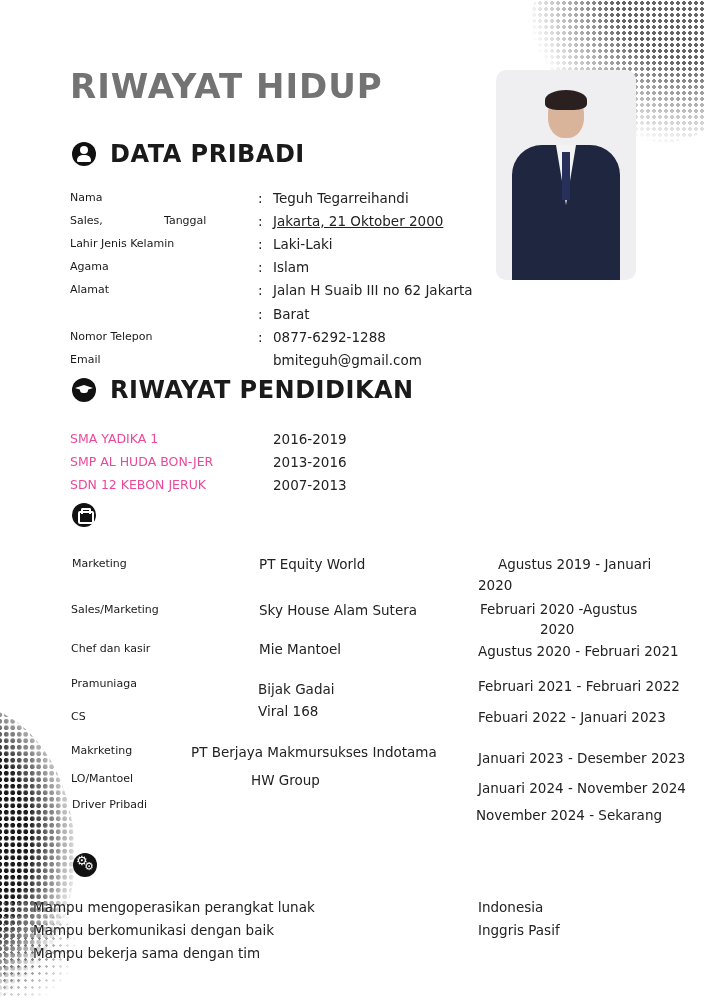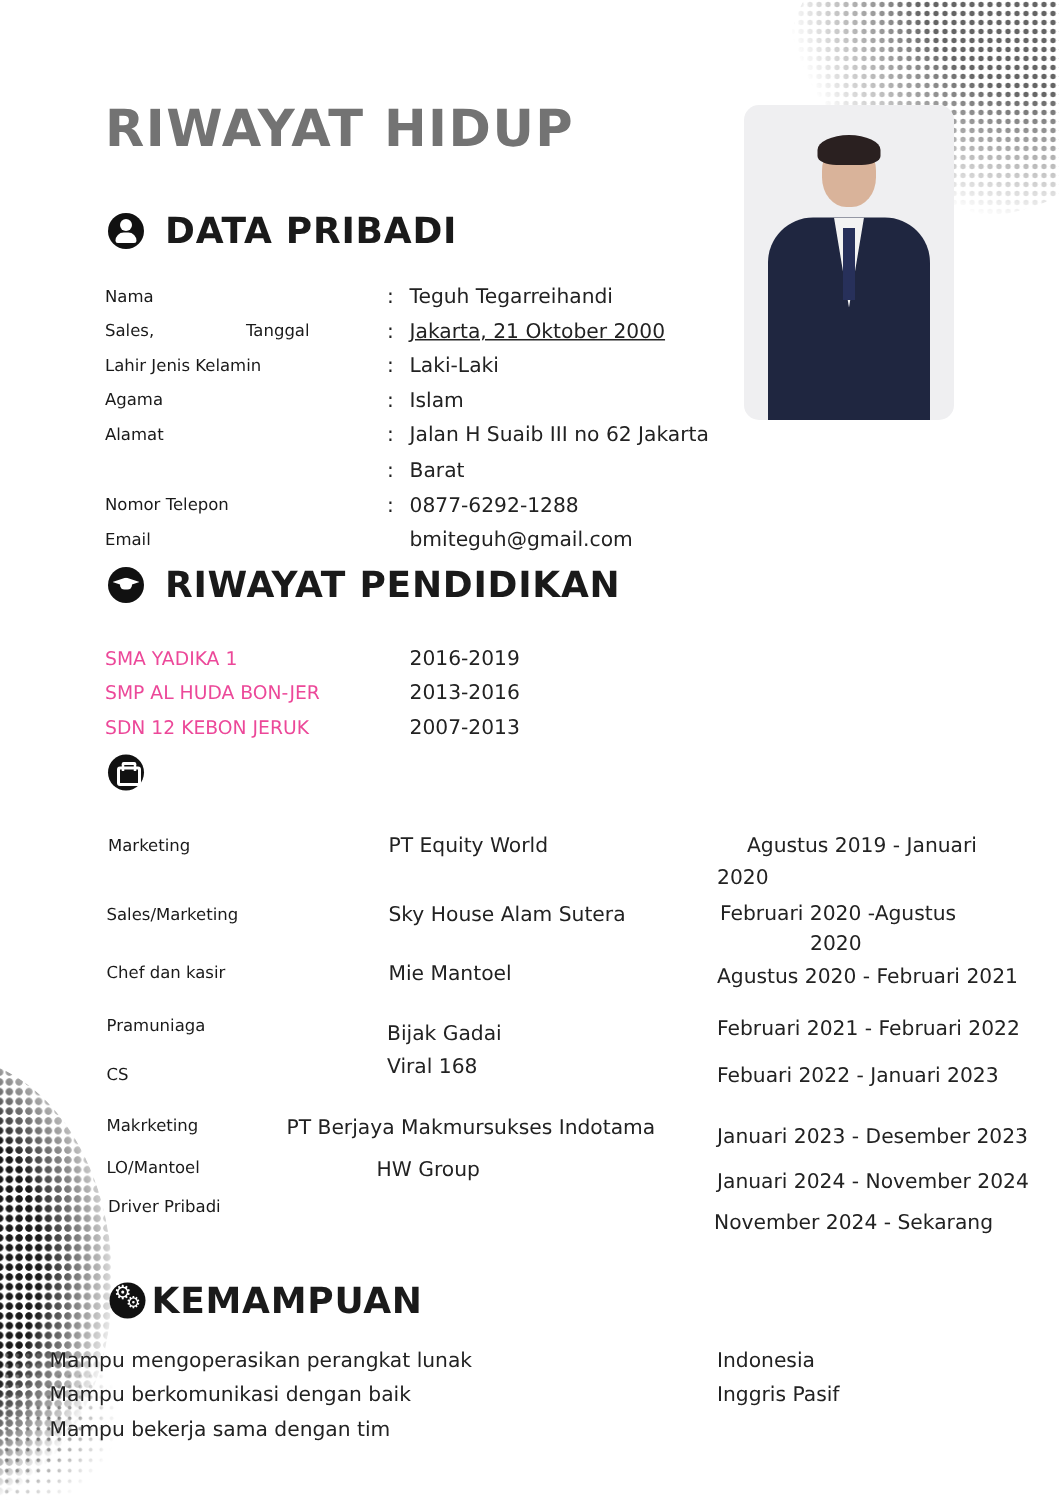--- a/index.html
+++ b/index.html
@@ -162,21 +162,20 @@
   <div class="txt" style="left:478px; top:645px;">Agustus 2020 - Februari 2021</div>
   <div class="txt" style="left:478px; top:680px;">Februari 2021 - Februari 2022</div>
   <div class="txt" style="left:478px; top:711px;">Febuari 2022 - Januari 2023</div>
   <div class="txt" style="left:478px; top:752px;">Januari 2023 - Desember 2023</div>
   <div class="txt" style="left:478px; top:782px;">Januari 2024 - November 2024</div>
   <div class="txt" style="left:476px; top:809px;">November 2024 - Sekarang</div>
 </div>
 
 <div class="section-head" style="left:73px; top:853px;">
   <span class="ic ic-gear"></span>
-  <span>KEMAMPUAN</span>
 </div>
 
 <div>
   <div class="txt" style="left:33px; top:901px;">Mampu mengoperasikan perangkat lunak</div>
   <div class="txt" style="left:33px; top:924px;">Mampu berkomunikasi dengan baik</div>
   <div class="txt" style="left:33px; top:947px;">Mampu bekerja sama dengan tim</div>
 </div>
 <div>
   <div class="txt" style="left:478px; top:901px;">Indonesia</div>
   <div class="txt" style="left:478px; top:924px;">Inggris Pasif</div>

